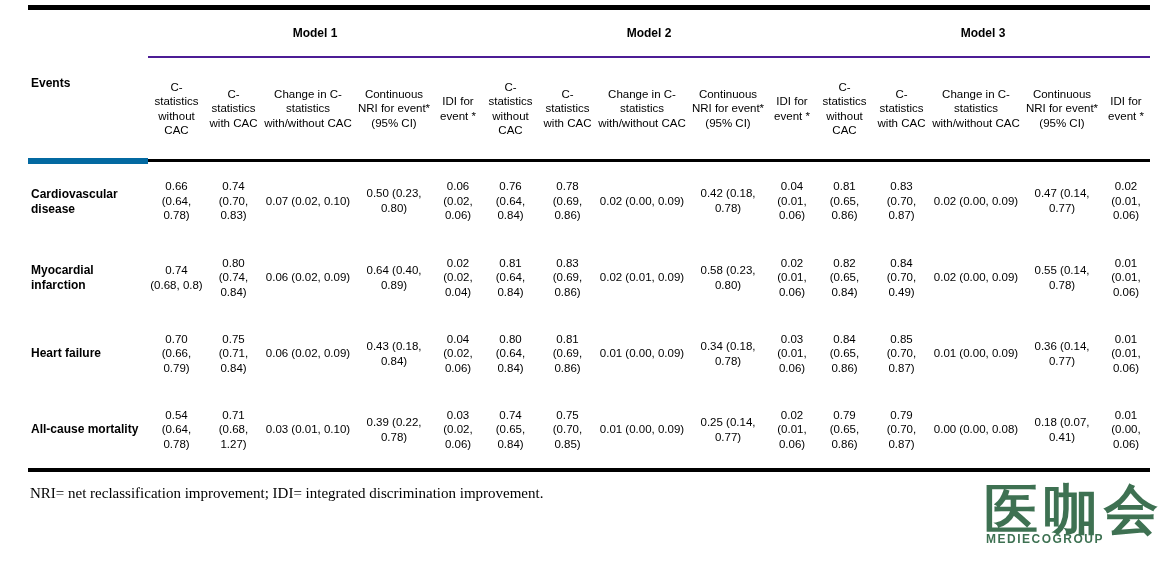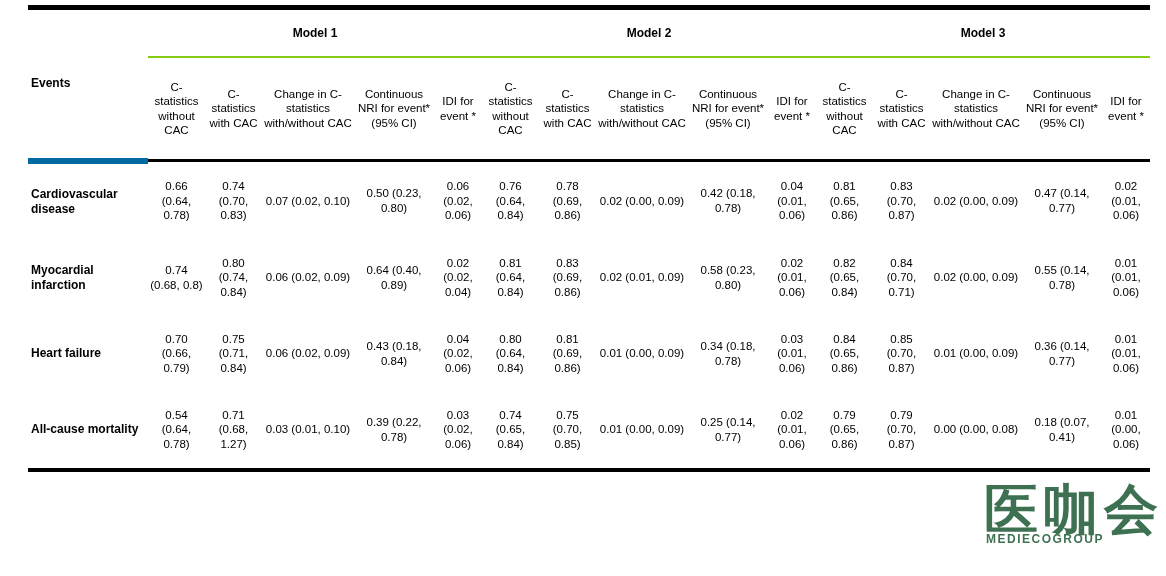--- a/index.html
+++ b/index.html
@@ -19,21 +19,21 @@
     width:1120px; margin:5px 0 0 28px;
     border-top:5px solid #000;
     border-bottom:4px solid #000;
   }
   th, td {
     font-weight:normal; font-size:11.5px; line-height:1.25;
     text-align:center; vertical-align:middle;
     padding:0 2px; overflow-wrap:break-word; word-wrap:break-word;
   }
   tr.model-row th { font-weight:bold; font-size:12px; height:46px; }
-  tr.model-row th.grp { border-bottom:2px solid #84cc16; }
+  tr.model-row th.grp { border-bottom:2px solid #4c1d95; }
   tr.col-row th { height:101px; border-bottom:3px solid #000; }
   th.events-th {
     text-align:left; padding-left:3px; font-weight:normal;
     font-size:12px; border-bottom:6px solid #0369a1;
   }
   tbody td { height:76px; }
   td.event-cell {
     text-align:left; font-weight:bold; font-size:12px; padding-left:3px;
   }
   .footnote {
@@ -133,21 +133,21 @@
           <td>0.80 (0.74, 0.84)</td>
           <td>0.06 (0.02, 0.09)</td>
           <td>0.64 (0.40, 0.89)</td>
           <td>0.02 (0.02, 0.04)</td>
           <td>0.81 (0.64, 0.84)</td>
           <td>0.83 (0.69, 0.86)</td>
           <td>0.02 (0.01, 0.09)</td>
           <td>0.58 (0.23, 0.80)</td>
           <td>0.02 (0.01, 0.06)</td>
           <td>0.82 (0.65, 0.84)</td>
-          <td>0.84 (0.70, 0.71)</td>
+          <td>0.84 (0.70, 0.49)</td>
           <td>0.02 (0.00, 0.09)</td>
           <td>0.55 (0.14, 0.78)</td>
           <td>0.01 (0.01, 0.06)</td>
         </tr>
         <tr>
           <td class="event-cell">Heart failure</td>
           <td>0.70 (0.66, 0.79)</td>
           <td>0.75 (0.71, 0.84)</td>
           <td>0.06 (0.02, 0.09)</td>
           <td>0.43 (0.18, 0.84)</td>
@@ -177,20 +177,21 @@
           <td>0.02 (0.01, 0.06)</td>
           <td>0.79 (0.65, 0.86)</td>
           <td>0.79 (0.70, 0.87)</td>
           <td>0.00 (0.00, 0.08)</td>
           <td>0.18 (0.07, 0.41)</td>
           <td>0.01 (0.00, 0.06)</td>
         </tr>
       </tbody>
   </table>
 
+  <p class="footnote">NRI= net reclassification improvement; IDI= integrated discrimination improvement.</p>
 
   <div class="watermark">
     <div class="wm-logo">
       <svg width="38" height="38" viewBox="0 0 48 48">
         <path d="M34 9 C 19 3 7 13 11 24 C 13 29 17 31 15 37 C 14 41 11 43 8 45 C 14 45 19 42 22 38" fill="none" stroke="#ffffff" stroke-width="5" stroke-linecap="round"></path>
       </svg>
     </div>
     <div class="wm-cjk">医咖会</div>
     <div class="wm-latin">MEDIECOGROUP</div>
   </div>

